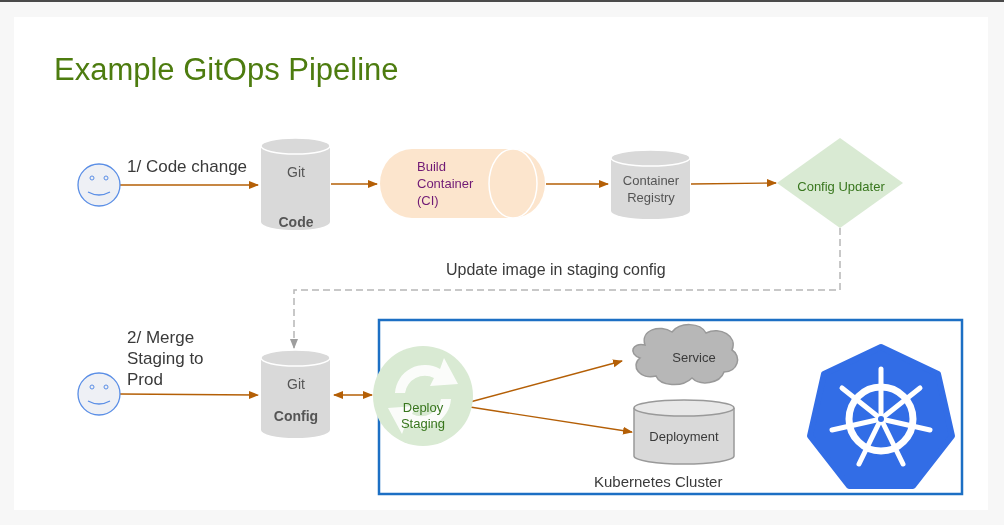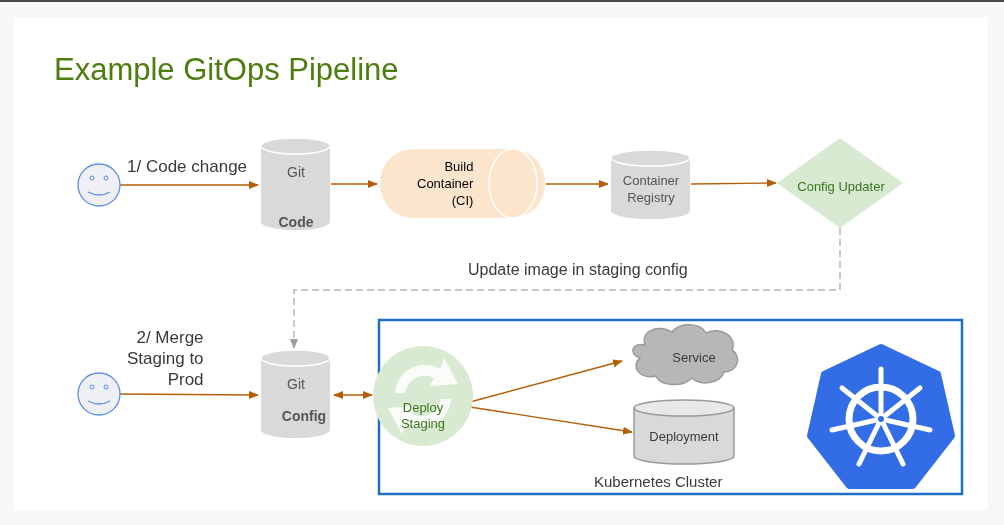--- a/index.html
+++ b/index.html
@@ -1,24 +1,24 @@
 <!DOCTYPE html>
 <html><head>
 <meta charset="utf-8">
 <style>
   html, body { margin:0; padding:0; }
   body { width:1004px; height:525px; background:#f7f7f7; position:relative; overflow:hidden; font-family:"Liberation Sans", sans-serif; }
   .topbar { position:absolute; left:0; top:0; width:1004px; height:2px; background:#4a4a4a; }
   .slide { position:absolute; left:14px; top:17px; width:974px; height:493px; background:#ffffff; }
   .title { position:absolute; left:54px; top:52px; font-size:31px; color:#4d7c0f; white-space:nowrap; }
   svg.diagram { position:absolute; left:0; top:0; }
-  .lbl { position:absolute; white-space:nowrap; line-height:1.2;text-align:right; }
+  .lbl { position:absolute; white-space:nowrap; line-height:1.2; }
   .dark { color:#3a3a3a; }
   .gray { color:#555; }
-  .brown { color:#000000; }
+  .brown { color:#701a75; }
   .green { color:#38761d; }
   .center { text-align:center; transform:translateX(-50%); }
 </style>
 </head>
 <body>
 
 <div class="topbar"></div>
 <div class="slide"></div>
 
 <svg class="diagram" width="1004" height="525" viewBox="0 0 1004 525">
@@ -112,21 +112,21 @@
       <line x1="881" y1="419" x2="842" y2="388" stroke-width="5"></line>
     </g>
     <circle cx="881" cy="419" r="5" fill="#ffffff"></circle>
     <circle cx="881" cy="419" r="3" fill="#326de6"></circle>
   </g>
 </svg>
 
 <div class="title">Example GitOps Pipeline</div>
 
 <div class="lbl dark" style="left:127px; top:157px; font-size:17px;">1/ Code change</div>
-<div class="lbl dark" style="left:468px; top:260px; font-size:16px;">Update image in staging config</div>
+<div class="lbl dark" style="left:446px; top:260px; font-size:16px;">Update image in staging config</div>
 <div class="lbl dark" style="left:127px; top:327px; font-size:17px; line-height:21px;">
   <div>2/ Merge</div>
   <div>Staging to</div>
   <div>Prod</div>
 </div>
 
 <div class="lbl gray center" style="left:296px; top:164px; font-size:14px;">Git</div>
 <div class="lbl gray center" style="left:296px; top:198px; font-size:14px; font-weight:bold;margin-top:16px;">Code</div>
 
 <div class="lbl brown" style="left:417px; top:158px; font-size:13px; line-height:17px;">
@@ -136,21 +136,21 @@
 </div>
 
 <div class="lbl gray center" style="left:651px; top:172px; font-size:13px; line-height:17px;">
   <div>Container</div>
   <div>Registry</div>
 </div>
 
 <div class="lbl green center" style="left:841px; top:179px; font-size:13px;">Config Updater</div>
 
 <div class="lbl gray center" style="left:296px; top:376px; font-size:14px;">Git</div>
-<div class="lbl gray center" style="left:304px; top:408px; font-size:14px; font-weight:bold;">Config</div>
+<div class="lbl gray center" style="left:296px; top:408px; font-size:14px; font-weight:bold;">Config</div>
 
 <div class="lbl green center" style="left:423px; top:400px; font-size:13px; line-height:16px;">
   <div>Deploy</div>
   <div>Staging</div>
 </div>
 
 <div class="lbl dark center" style="left:694px; top:350px; font-size:13px;">Service</div>
 <div class="lbl dark center" style="left:684px; top:429px; font-size:13px;">Deployment</div>
 
 <div class="lbl dark" style="left:594px; top:473px; font-size:15px;">Kubernetes Cluster</div>

